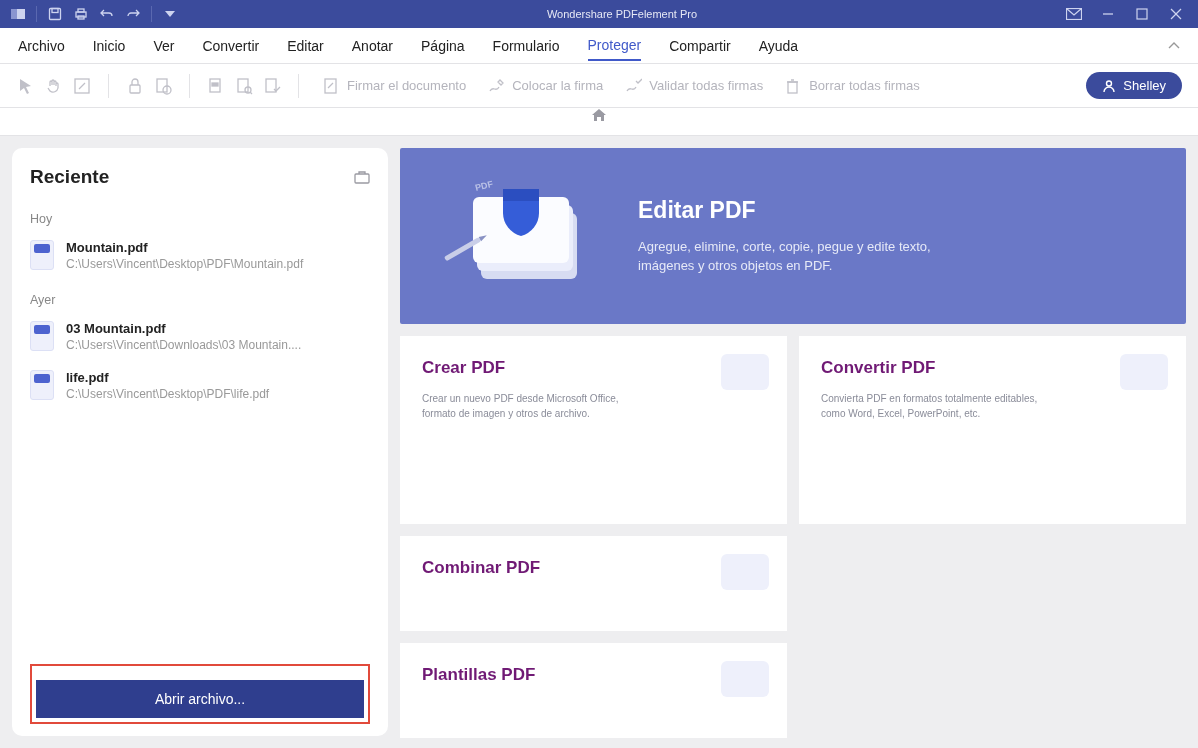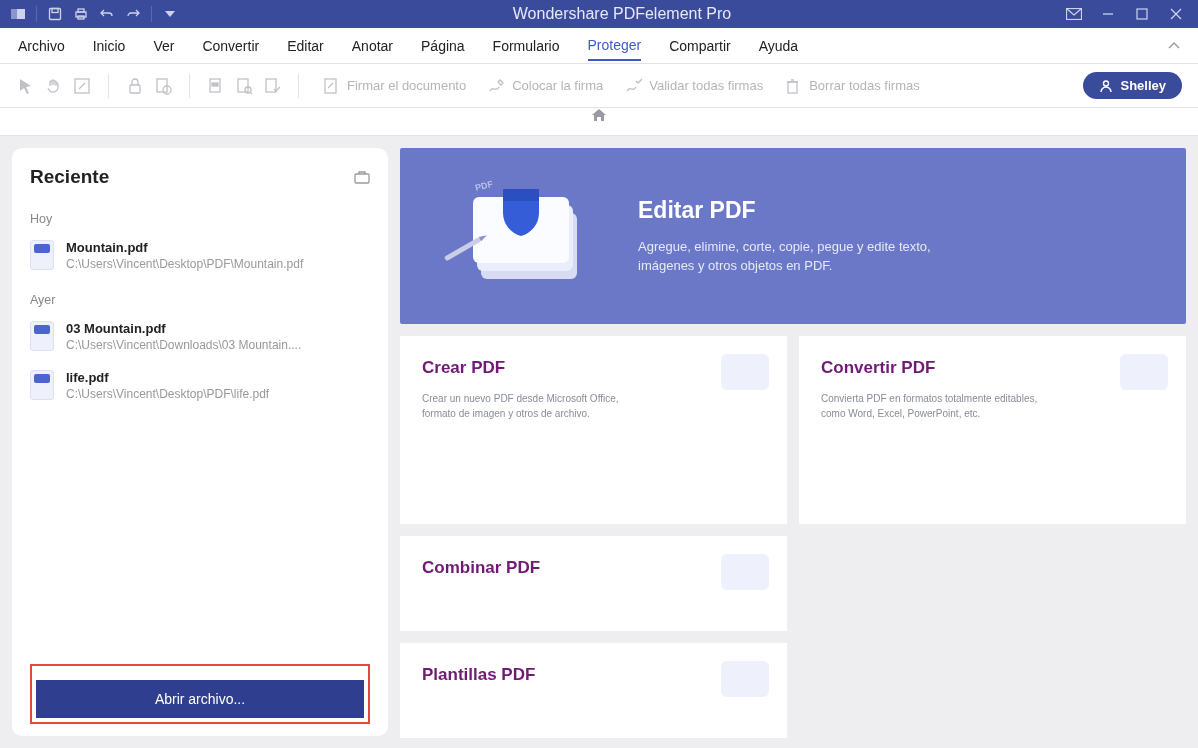--- a/index.html
+++ b/index.html
@@ -1,33 +1,33 @@
 <!DOCTYPE html>
 <html><head>
 <meta charset="utf-8">
 <style>
   * { box-sizing: border-box; margin: 0; padding: 0; }
   body { font-family: "Segoe UI", Arial, sans-serif; font-size: 13px; color: #333; background: #eeeef0; width: 1198px; height: 748px; overflow: hidden; }
   .titlebar { height: 28px; background: #3b4b9c; display: flex; align-items: center; color: #cdd3ef; }
   .titlebar .left-icons { display: flex; align-items: center; gap: 10px; padding-left: 10px; }
-  .titlebar .title { flex: 1; text-align: center; font-size: 16px; color: #e6e8f5; }
+  .titlebar .title { flex: 1; text-align: center; font-size: 11px; color: #e6e8f5; }
   .titlebar .right-icons { display: flex; align-items: center; gap: 18px; padding-right: 14px; }
   .tb-icon { width: 16px; height: 16px; display: inline-flex; align-items: center; justify-content: center; color: #cdd3ef; }
   .tb-sep { width: 1px; height: 16px; background: #5a68b0; }
   .menubar { height: 36px; background: #fff; display: flex; align-items: center; gap: 28px; padding: 0 18px; border-bottom: 1px solid #e3e3e6; font-size: 14px; color: #222; }
   .menu-item { cursor: pointer; padding: 6px 0; }
   .menu-item.active { color: #4059c9; border-bottom: 2px solid #4059c9; }
   .menubar .spacer { flex: 1; }
   .menu-chevron { color: #888; font-size: 12px; }
   .toolbar { height: 44px; background: #fff; display: flex; align-items: center; padding: 0 16px; gap: 8px; color: #b4b4bc; font-size: 13px; border-bottom: 1px solid #e3e3e6;}
   .tool-btn { display: inline-flex; align-items: center; gap: 6px; padding: 4px 6px; }
   .tool-sep { width: 1px; height: 24px; background: #e3e3e6; margin: 0 8px; }
   .tool-icon { width: 20px; height: 20px; display: inline-flex; align-items: center; justify-content: center; }
   .toolbar .spacer { flex: 1; }
-  .user-pill { background: #3b4b9c; color: #fff; border-radius: 16px; padding: 6px 16px; display: flex; align-items: center; gap: 7px; font-size: 13px; font-weight: bold; }
+  .user-pill { background: #3b4b9c; color: #fff; border-radius: 16px; padding: 6px 16px; display: flex; align-items: center; gap: 7px; font-size: 13px; }
   .tabbar { height: 28px; background: #fff; display: flex; align-items: center; padding: 0 12px; gap: 10px; border-bottom: 1px solid #e3e3e6; font-size: 12.5px; color: #555; flex-direction: column;}
   .tab { display: flex; align-items: center; gap: 80px; padding: 4px 10px; }
   .tab .close { color: #999; }
   .content { display: flex; gap: 12px; padding: 12px; height: calc(748px - 28px - 36px - 44px - 28px); }
   .left-panel { width: 376px; background: #fff; display: flex; flex-direction: column; padding: 18px 18px 12px 18px; border-radius: 10px; }
   .recent-head { display: flex; align-items: center; justify-content: space-between; margin-bottom: 14px;}
   .recent-head h2 { font-size: 19px; font-weight: 600; color: #222; }
   .day-label { font-size: 12.5px; color: #888; margin: 10px 0 8px 0; }
   .file-row { display: flex; align-items: flex-start; gap: 12px; padding: 6px 0 12px 0; }
   .file-icon { width: 24px; height: 30px; background: #eef0fb; border-radius: 3px; position: relative; border:1px solid #dce0f5; flex-shrink:0;}

